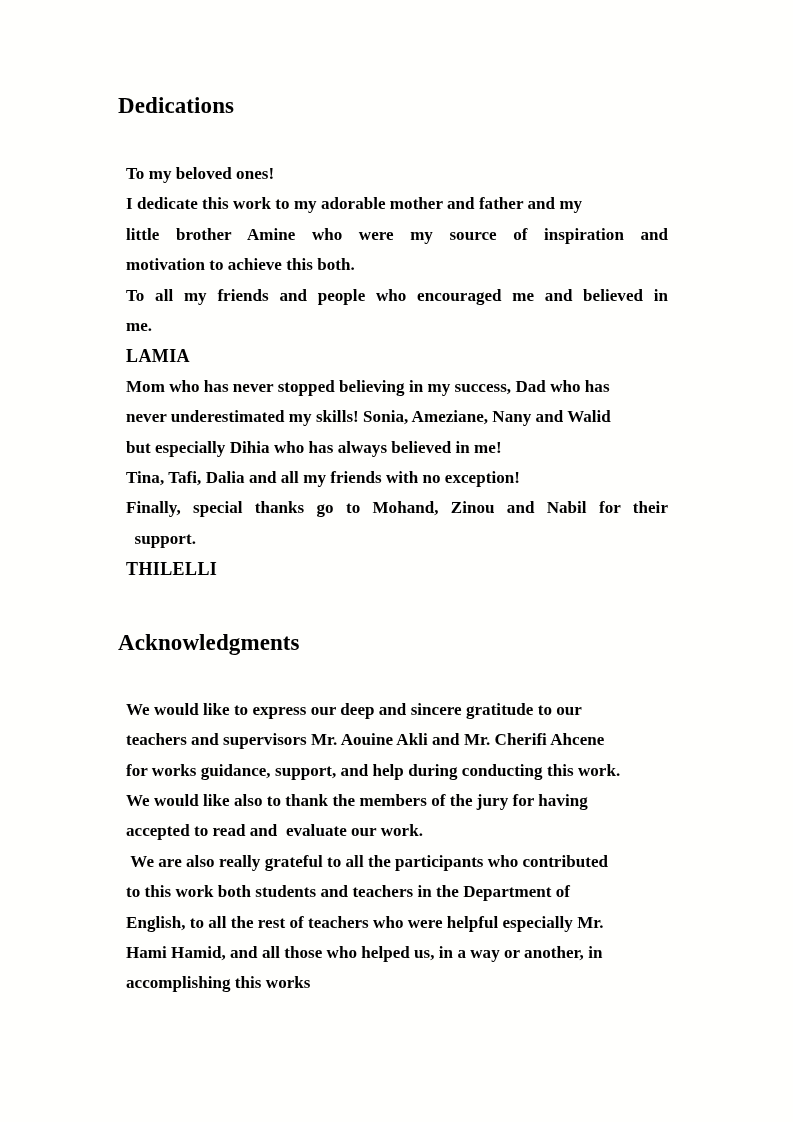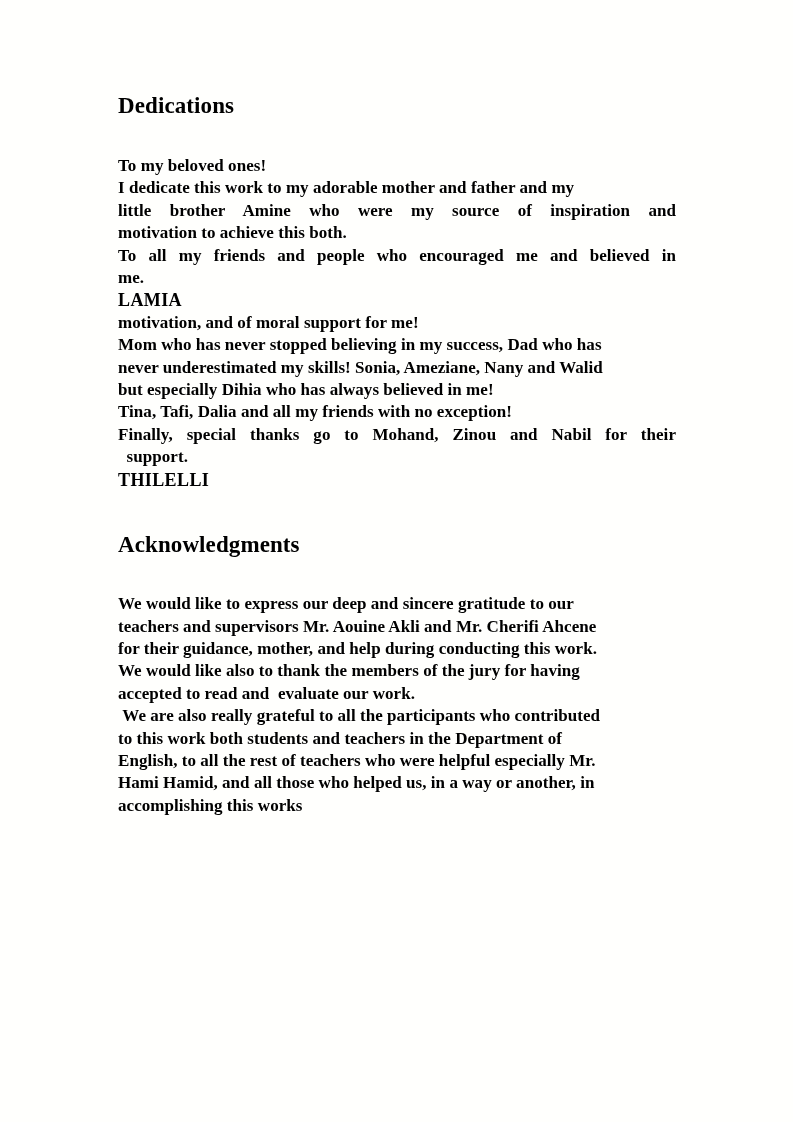--- a/index.html
+++ b/index.html
@@ -45,21 +45,21 @@
 
   .block {
     font-size: 17px;
     font-weight: bold;
     line-height: 22.4px;
     letter-spacing: 0.05px;
   }
 
   
   .line {
-    margin: 0;
+    margin: 8px;
     padding: 0;
     white-space: pre-wrap;
     font-family: Liberation Serif, serif;
   }
 
   .line.just {
     text-align: justify;
     text-align-last: justify;
   }
 
@@ -89,39 +89,38 @@
       <p class="line left">To my beloved ones!</p>
       <p class="line left">I dedicate this work to my adorable mother and father and my</p>
       <p class="line just">little brother Amine who were my source of inspiration and</p>
       <p class="line left">motivation to achieve this both.</p>
       <p class="line just">To all my friends and people who encouraged me and believed in</p>
       <p class="line left">me.</p>
       <p class="sig line left">LAMIA</p>
     </div>
 
     <div class="block">
-      <p class="line left">motivation, and of moral support for me!</p>
       <p class="line left">Mom who has never stopped believing in my success, Dad who has</p>
       <p class="line left">never underestimated my skills! Sonia, Ameziane, Nany and Walid</p>
       <p class="line left">but especially Dihia who has always believed in me!</p>
       <p class="line left">Tina, Tafi, Dalia and all my friends with no exception!</p>
       <p class="line just">Finally, special thanks go to Mohand, Zinou and Nabil for their</p>
       <p class="line left">  support.</p>
       <p class="sig line left">THILELLI</p>
     </div>
 
     <div class="spacer-sections"></div>
 
     <h1 class="section-heading">Acknowledgments</h1>
     <div class="heading-gap-ack"></div>
 
     <div class="block">
       <p class="line left">We would like to express our deep and sincere gratitude to our</p>
       <p class="line left">teachers and supervisors Mr. Aouine Akli and Mr. Cherifi Ahcene</p>
-      <p class="line left">for their guidance, mother, and help during conducting this work.</p>
+      <p class="line left">for works guidance, support, and help during conducting this work.</p>
       <p class="line left">We would like also to thank the members of the jury for having</p>
       <p class="line left">accepted to read and  evaluate our work.</p>
       <p class="line left"> We are also really grateful to all the participants who contributed</p>
       <p class="line left">to this work both students and teachers in the Department of</p>
       <p class="line left">English, to all the rest of teachers who were helpful especially Mr.</p>
       <p class="line left">Hami Hamid, and all those who helped us, in a way or another, in</p>
       <p class="line left">accomplishing this works</p>
     </div>
 
   </div>

